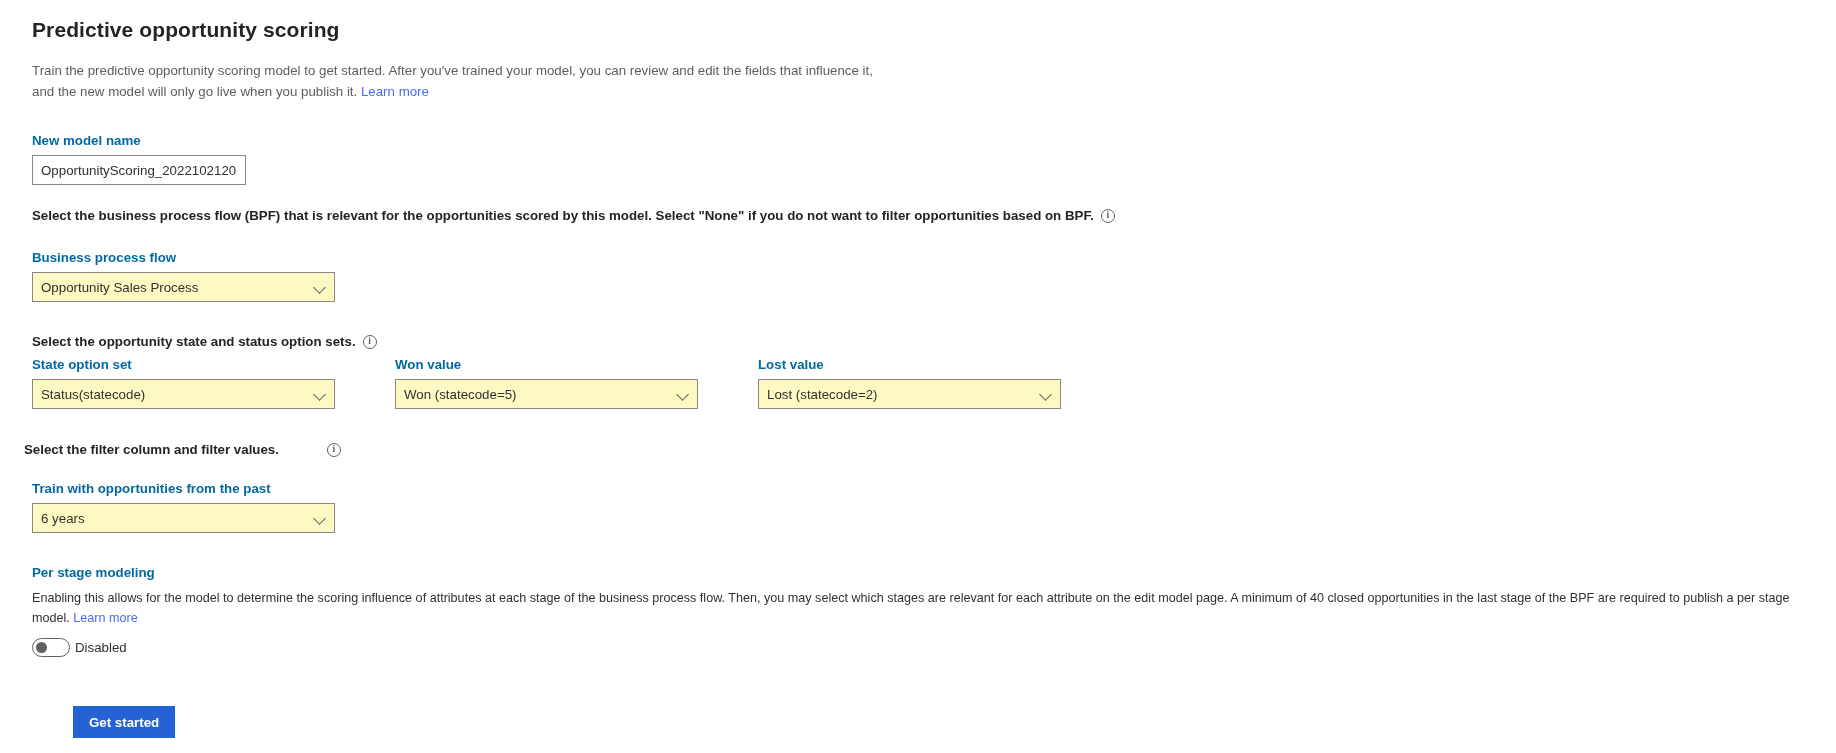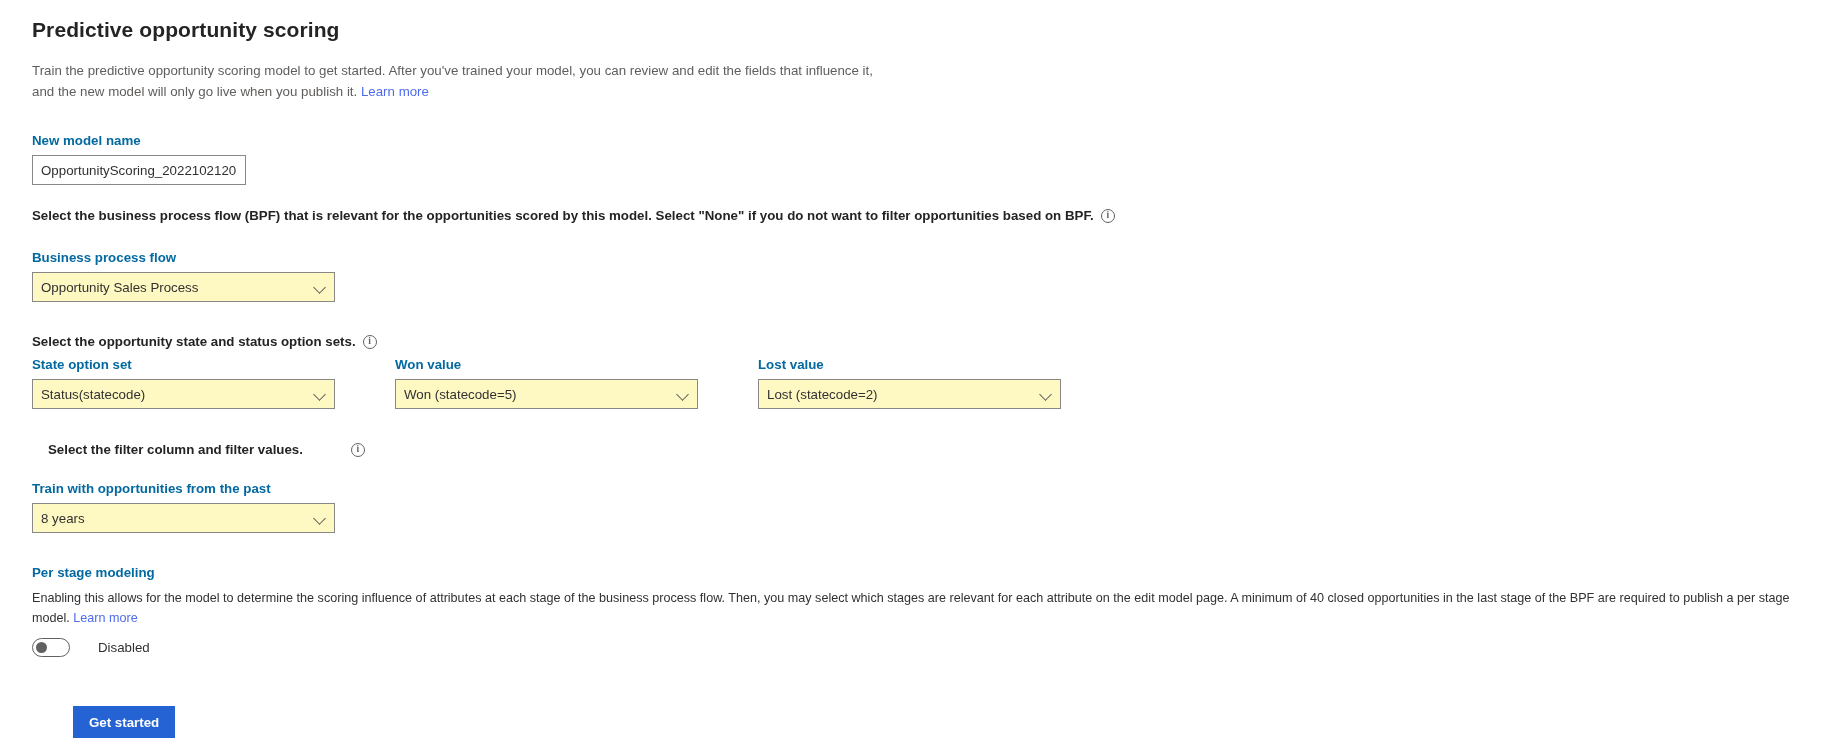--- a/index.html
+++ b/index.html
@@ -77,21 +77,21 @@
     transform: rotate(45deg);
   }
   .dropdown.disabled {
     background: #f3f2f1; border-color: #f3f2f1; cursor: default;
   }
   .dropdown.disabled .chev::before {
     border-right-color: #c8c6c4; border-bottom-color: #c8c6c4;
   }
 
   
-  .toggle-row { display: flex; align-items: center; gap: 28px; }
+  .toggle-row { display: flex; align-items: center; gap: 5px; }
   .toggle {
     width: 38px; height: 19px; border-radius: 10px;
     border: 1px solid #616161; background: #fff;
     position: relative; cursor: pointer; flex: 0 0 38px;
   }
   .toggle .knob {
     position: absolute; left: 3px; top: 3px;
     width: 11px; height: 11px; border-radius: 50%;
     background: #616161;
   }
@@ -106,21 +106,21 @@
     font-family: "Liberation Sans", sans-serif;
     cursor: pointer;
   }
 
   
   #model-name-block { position: absolute; left: 32px; top: 132px; }
   #bpf-sentence     { position: absolute; left: 32px; top: 207px; }
   #bpf-block        { position: absolute; left: 32px; top: 249px; width: 303px; }
   #state-sentence   { position: absolute; left: 32px; top: 333px; }
   #row-state        { position: absolute; left: 32px; top: 356px; width: 1050px; }
-  #filter-sentence  { position: absolute; left: 48px; top: 441px; gap: 48px; }
+  #filter-sentence  { position: absolute; left: 24px; top: 441px; gap: 48px; }
   #row-filter       { position: absolute; left: 32px; top: 480px; width: 1050px; }
   #per-stage-title  { position: absolute; left: 32px; top: 564px; }
   #per-stage-desc   { position: absolute; left: 32px; top: 588px; width: 1790px;
                       font-size: 12.6px; line-height: 20px; color: #323130; }
   #toggle-block     { position: absolute; left: 32px; top: 638px; }
   #btn-block        { position: absolute; left: 32px; top: 706px; padding-left: 41px; }
 
   .col-row { display: flex; gap: 60px; }
   .col { width: 303px; }
 </style>
@@ -191,21 +191,21 @@
     <span>Select the filter column and filter values.</span>
     <span class="info-icon">
         <span>i</span>
       </span>
   </div>
 
   <div id="row-filter" class="col-row">
     <div class="col">
       <label class="field-label">Train with opportunities from the past</label>
       <div class="dropdown">
-        <span class="dd-value">8 years</span>
+        <span class="dd-value">6 years</span>
         <span class="chev"></span>
       </div>
     </div>
   </div>
 
   <div id="per-stage-title" class="field-label">Per stage modeling</div>
   <div id="per-stage-desc">
     <span>Enabling this allows for the model to determine the scoring influence of attributes at each stage of the business process flow. Then, you may select which stages are relevant for each attribute on the edit model page. A minimum of 40 closed opportunities in the last stage of the BPF are required to publish a per stage model.</span>
     <a href="#" class="link">Learn more</a>
   </div>

